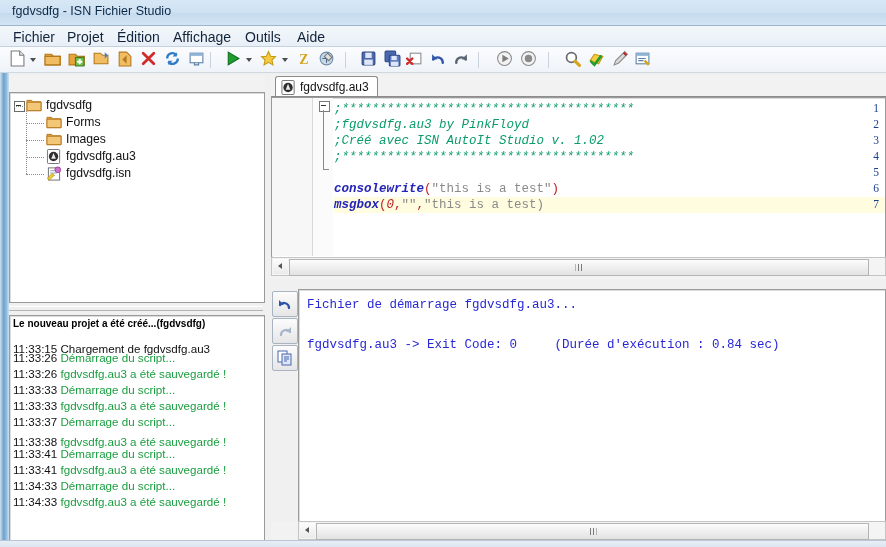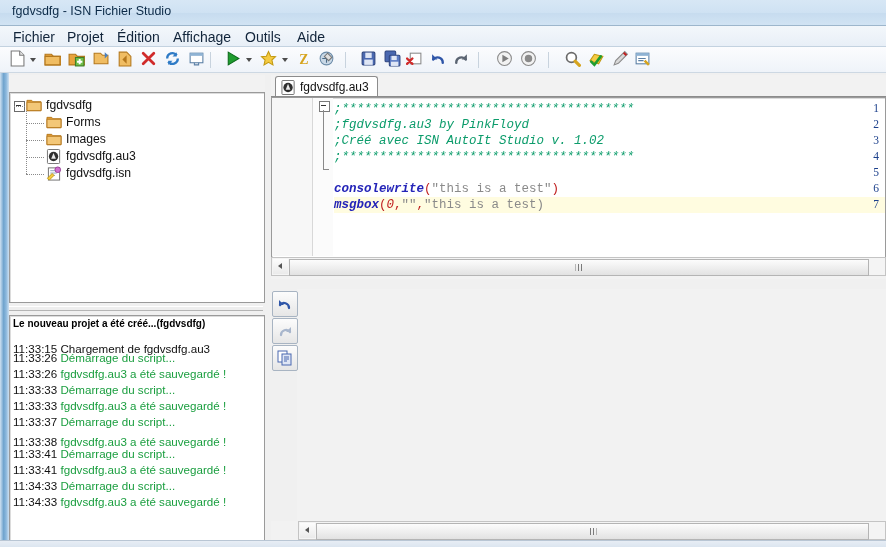--- a/index.html
+++ b/index.html
@@ -416,20 +416,26 @@
               </svg>
             </div>
             <div class="conbtn" style="top: 56px;">
               <svg width="16" height="16" viewBox="0 0 16 16" style="position: absolute; left: 4px; top: 4px;">
                 <rect x="1" y="1" width="9" height="11" fill="#fff" stroke="#4a68b0"></rect>
                 <rect x="5" y="4" width="9" height="11" fill="#dfe6f5" stroke="#4a68b0"></rect>
                 <path d="M7 7h5M7 9h5M7 11h3" stroke="#4a68b0"></path>
               </svg>
             </div>
           </div>
+        <div class="sunken" id="console-box">
+          <div id="console-lines">
+              <div class="conline" style="top: 8px;">Fichier de démarrage fgdvsdfg.au3...</div>
+              <div class="conline" style="top: 48px;">fgdvsdfg.au3 -&gt; Exit Code: 0     (Durée d'exécution : 0.84 sec)</div>
+            </div>
+        </div>
 
         <div class="sbh" style="left:27px;top:232px;width:586px;">
           <div class="sb-arrow"></div>
           <div class="sb-thumb" style="left:17px;width:551px;">
               <span class="gr"></span>
             </div>
         </div>
       </div>
 
     </div>

